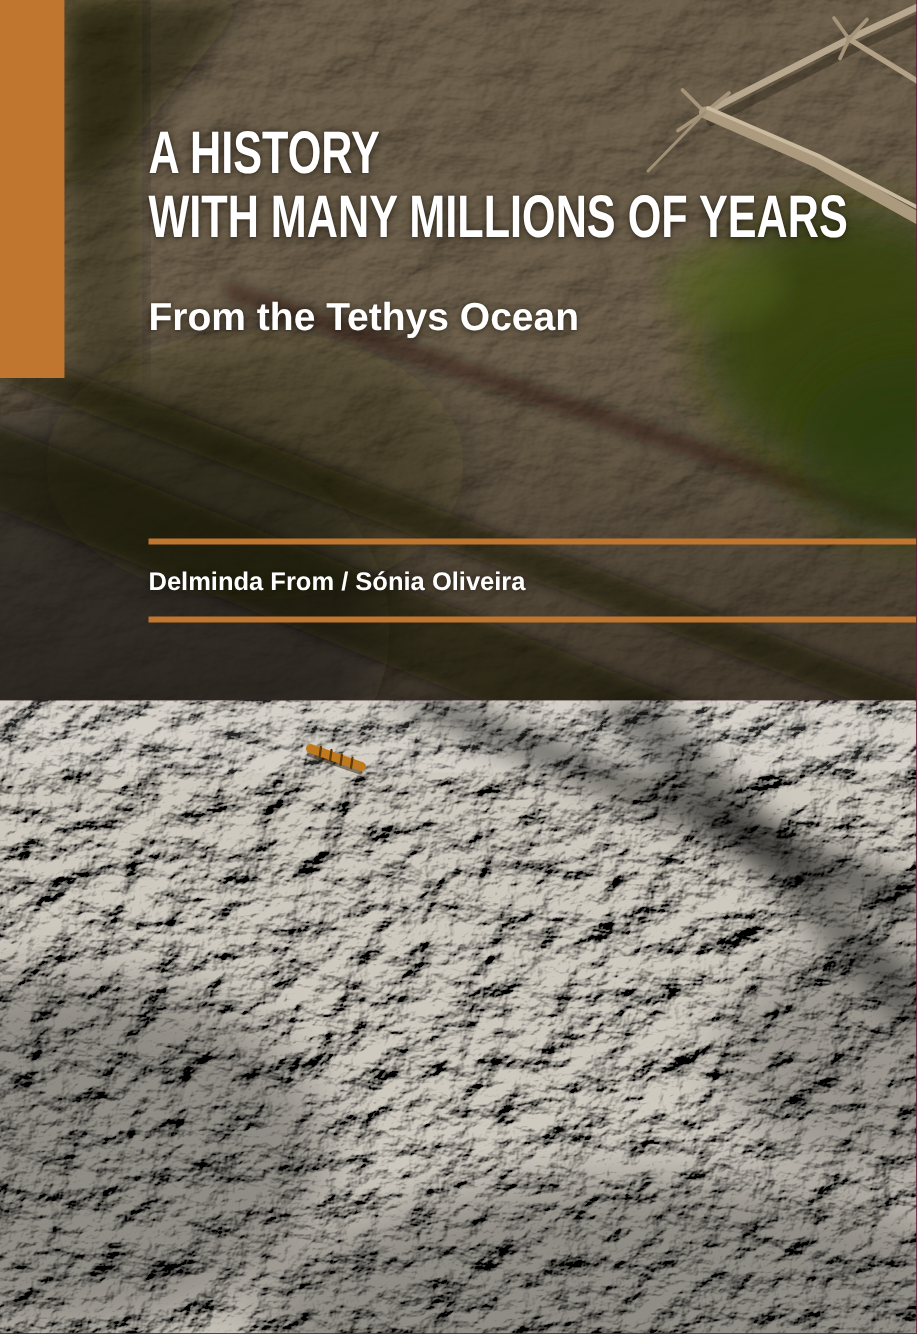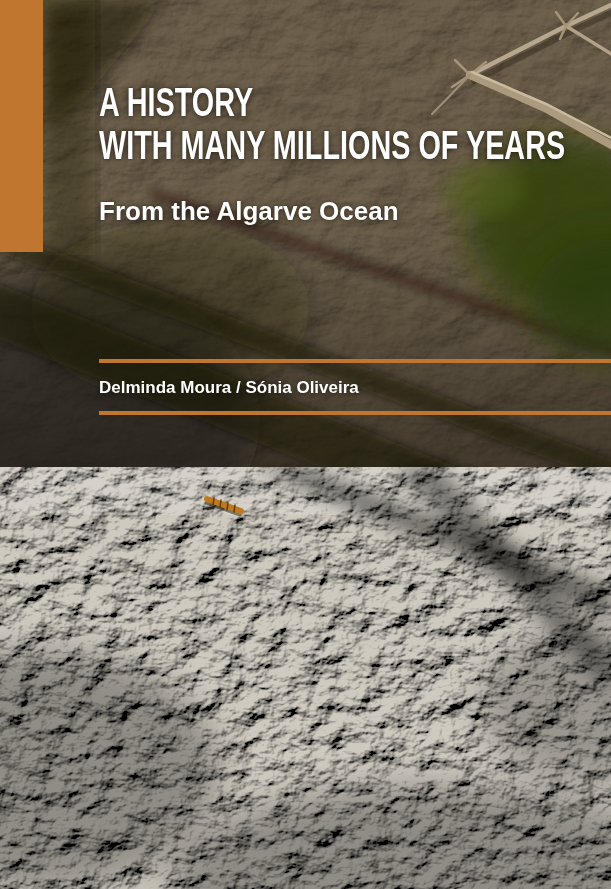--- a/index.html
+++ b/index.html
@@ -127,20 +127,20 @@
   </svg>
 
   <div class="accent-bar-left"></div>
 
   <h1 class="title-block" style="margin:0;">
     <span class="title-line">A HISTORY</span>
     <span class="title-line">WITH MANY MILLIONS OF YEARS</span>
   </h1>
 
   <h2 class="subtitle-block" style="margin:0;">
-    <span style="display:block;">From the Algarve Ocean</span>
+    <span style="display:block;">From the Tethys Ocean</span>
   </h2>
 
   <div class="rule rule-top"></div>
-  <div class="authors">Delminda Moura / Sónia Oliveira</div>
+  <div class="authors">Delminda From / Sónia Oliveira</div>
   <div class="rule rule-bottom"></div>
 
 </div>
 
 </body></html>

